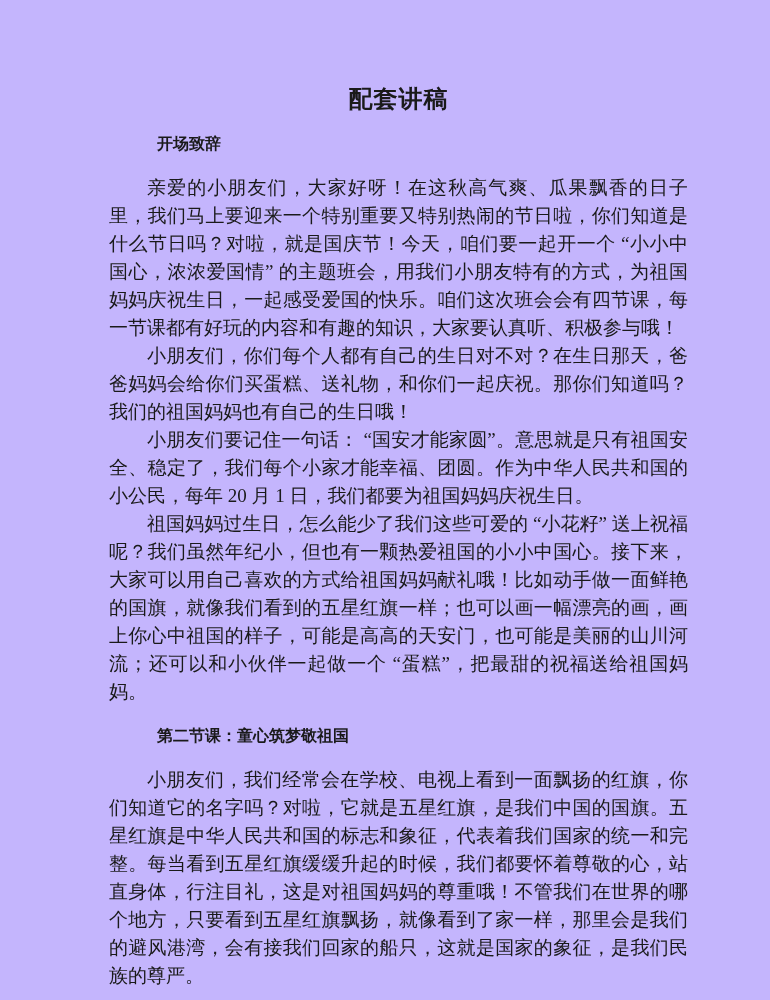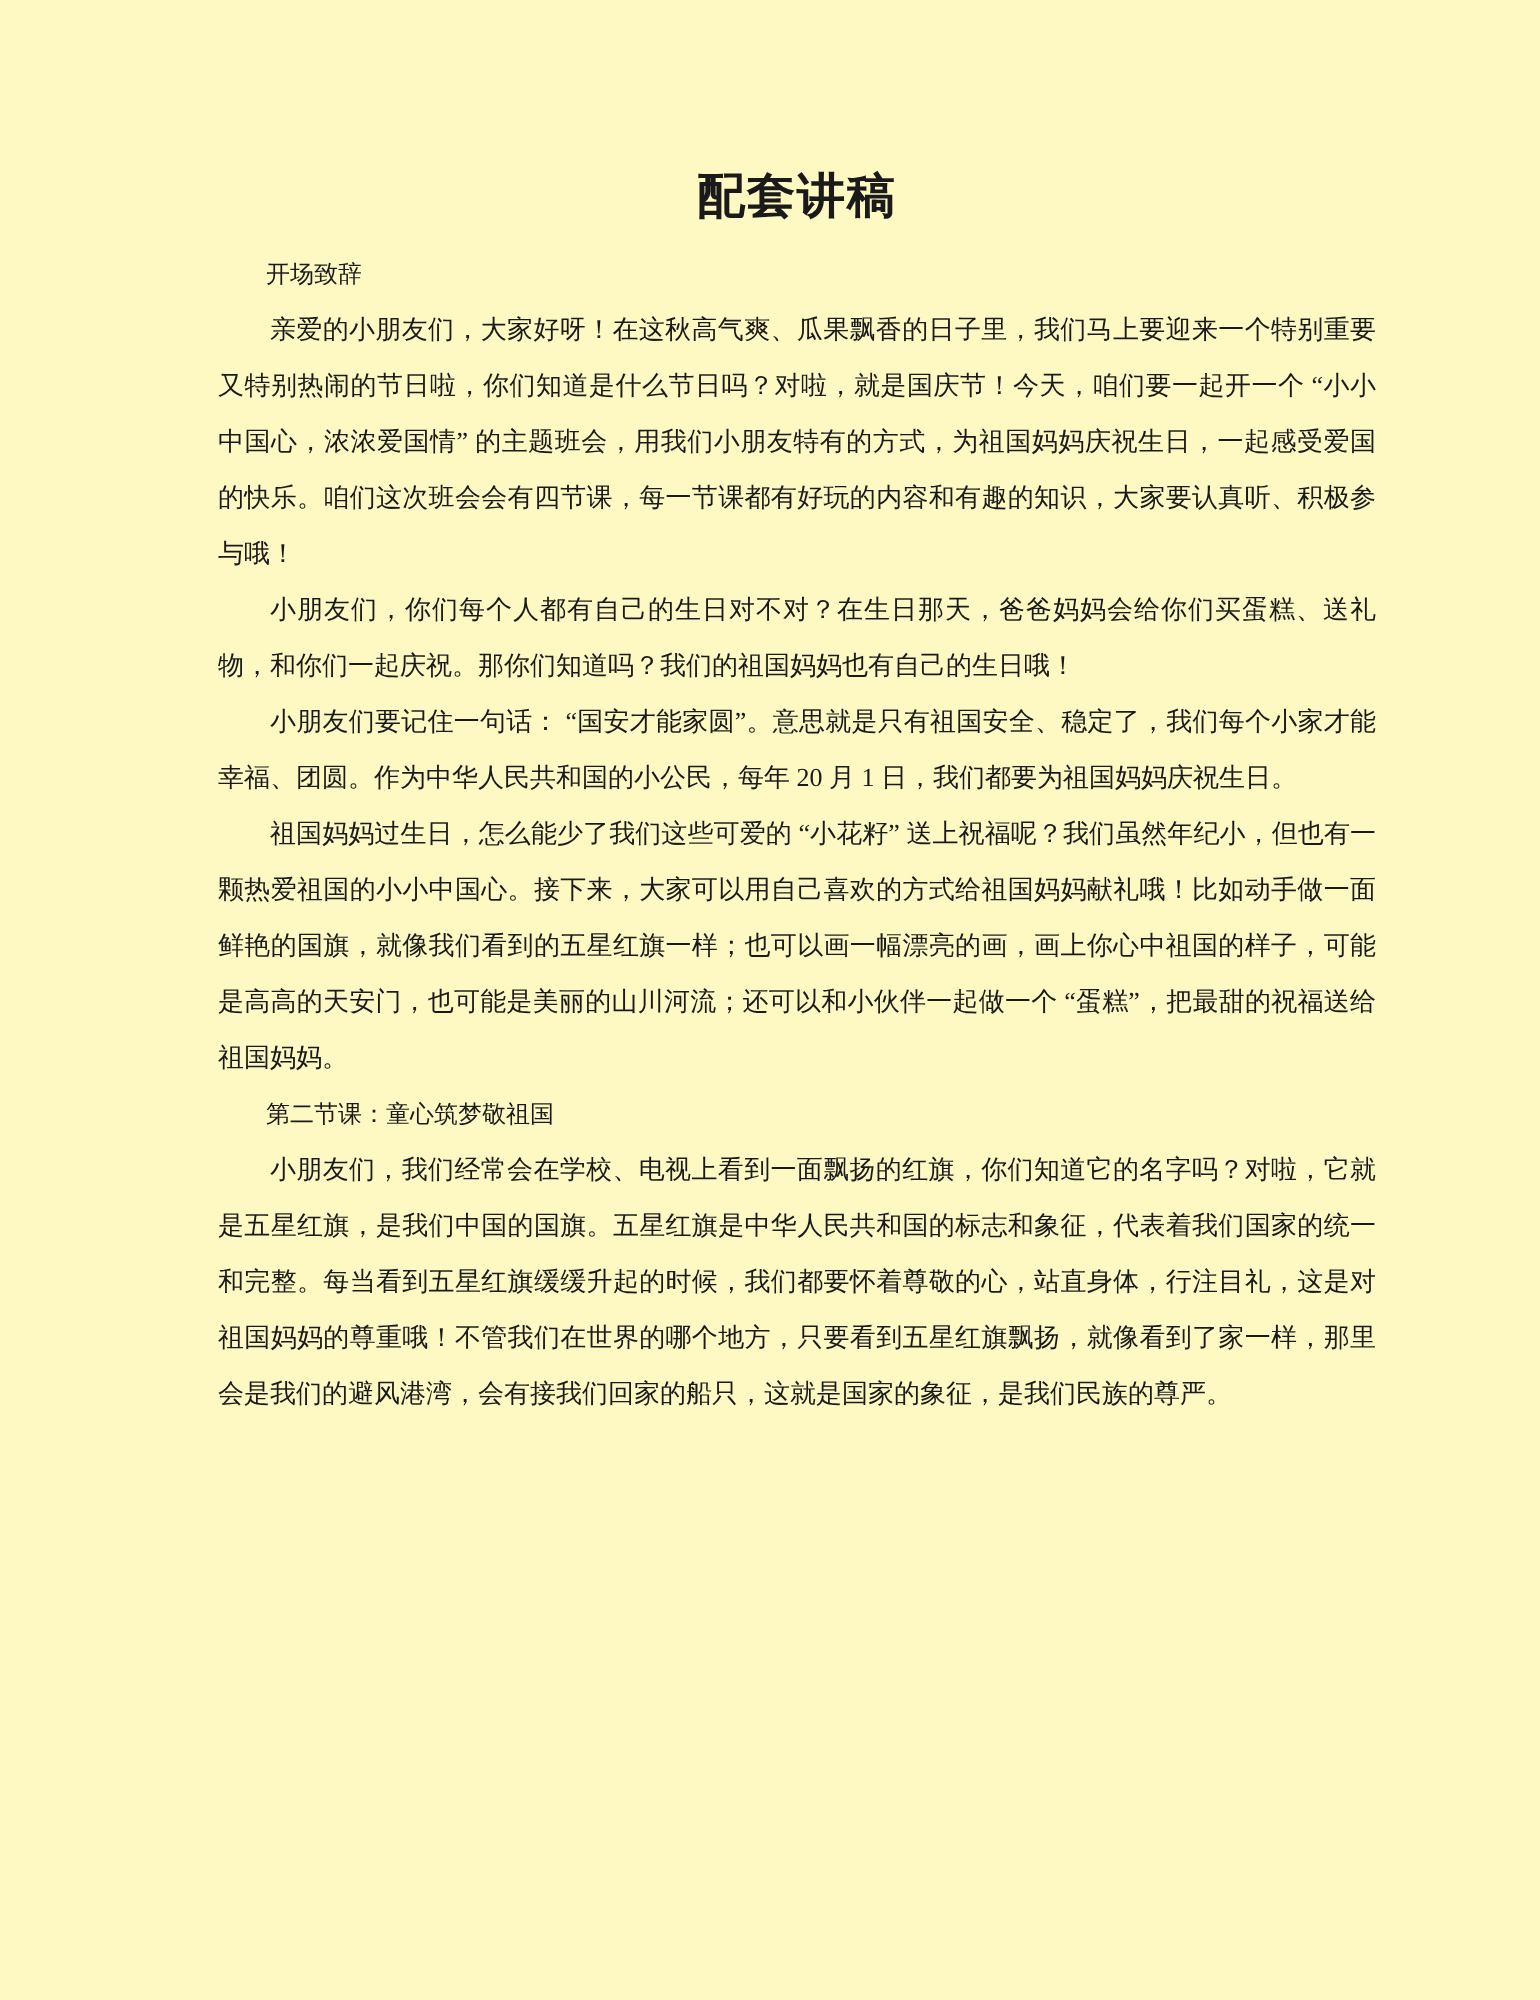--- a/index.html
+++ b/index.html
@@ -4,44 +4,44 @@
 <style>
   html, body {
     margin: 0;
     padding: 0;
     background: #ffffff;
   }
   .page {
     position: relative;
     width: 770px;
     height: 1000px;
-    background: #fef9c3;
+    background: #c4b5fd;
     box-sizing: border-box;
     padding: 84px 82px 0 109px;
     font-family: "Liberation Serif", "DejaVu Serif", serif;
     color: #1a1a1a;
     overflow: hidden;
   }
   .doc-title {
     font-size: 24px;
     line-height: 30px;
     font-weight: 700;
     text-align: center;
     margin: 0 0 9px 0;
     letter-spacing: 1px;
   }
   .sec-heading {
-    font-size: 12px;
+    font-size: 16px;
     line-height: 28px;
-    font-weight: 400;
+    font-weight: 700;
     text-indent: 2em;
-    margin: 0;
+    margin: 16px;
   }
   .para {
-    font-size: 13px;
+    font-size: 19px;
     line-height: 28px;
     text-align: justify;
     text-indent: 2em;
     margin: 0;
     word-break: break-all;
   }
 </style>
 </head>
 <body>
 

